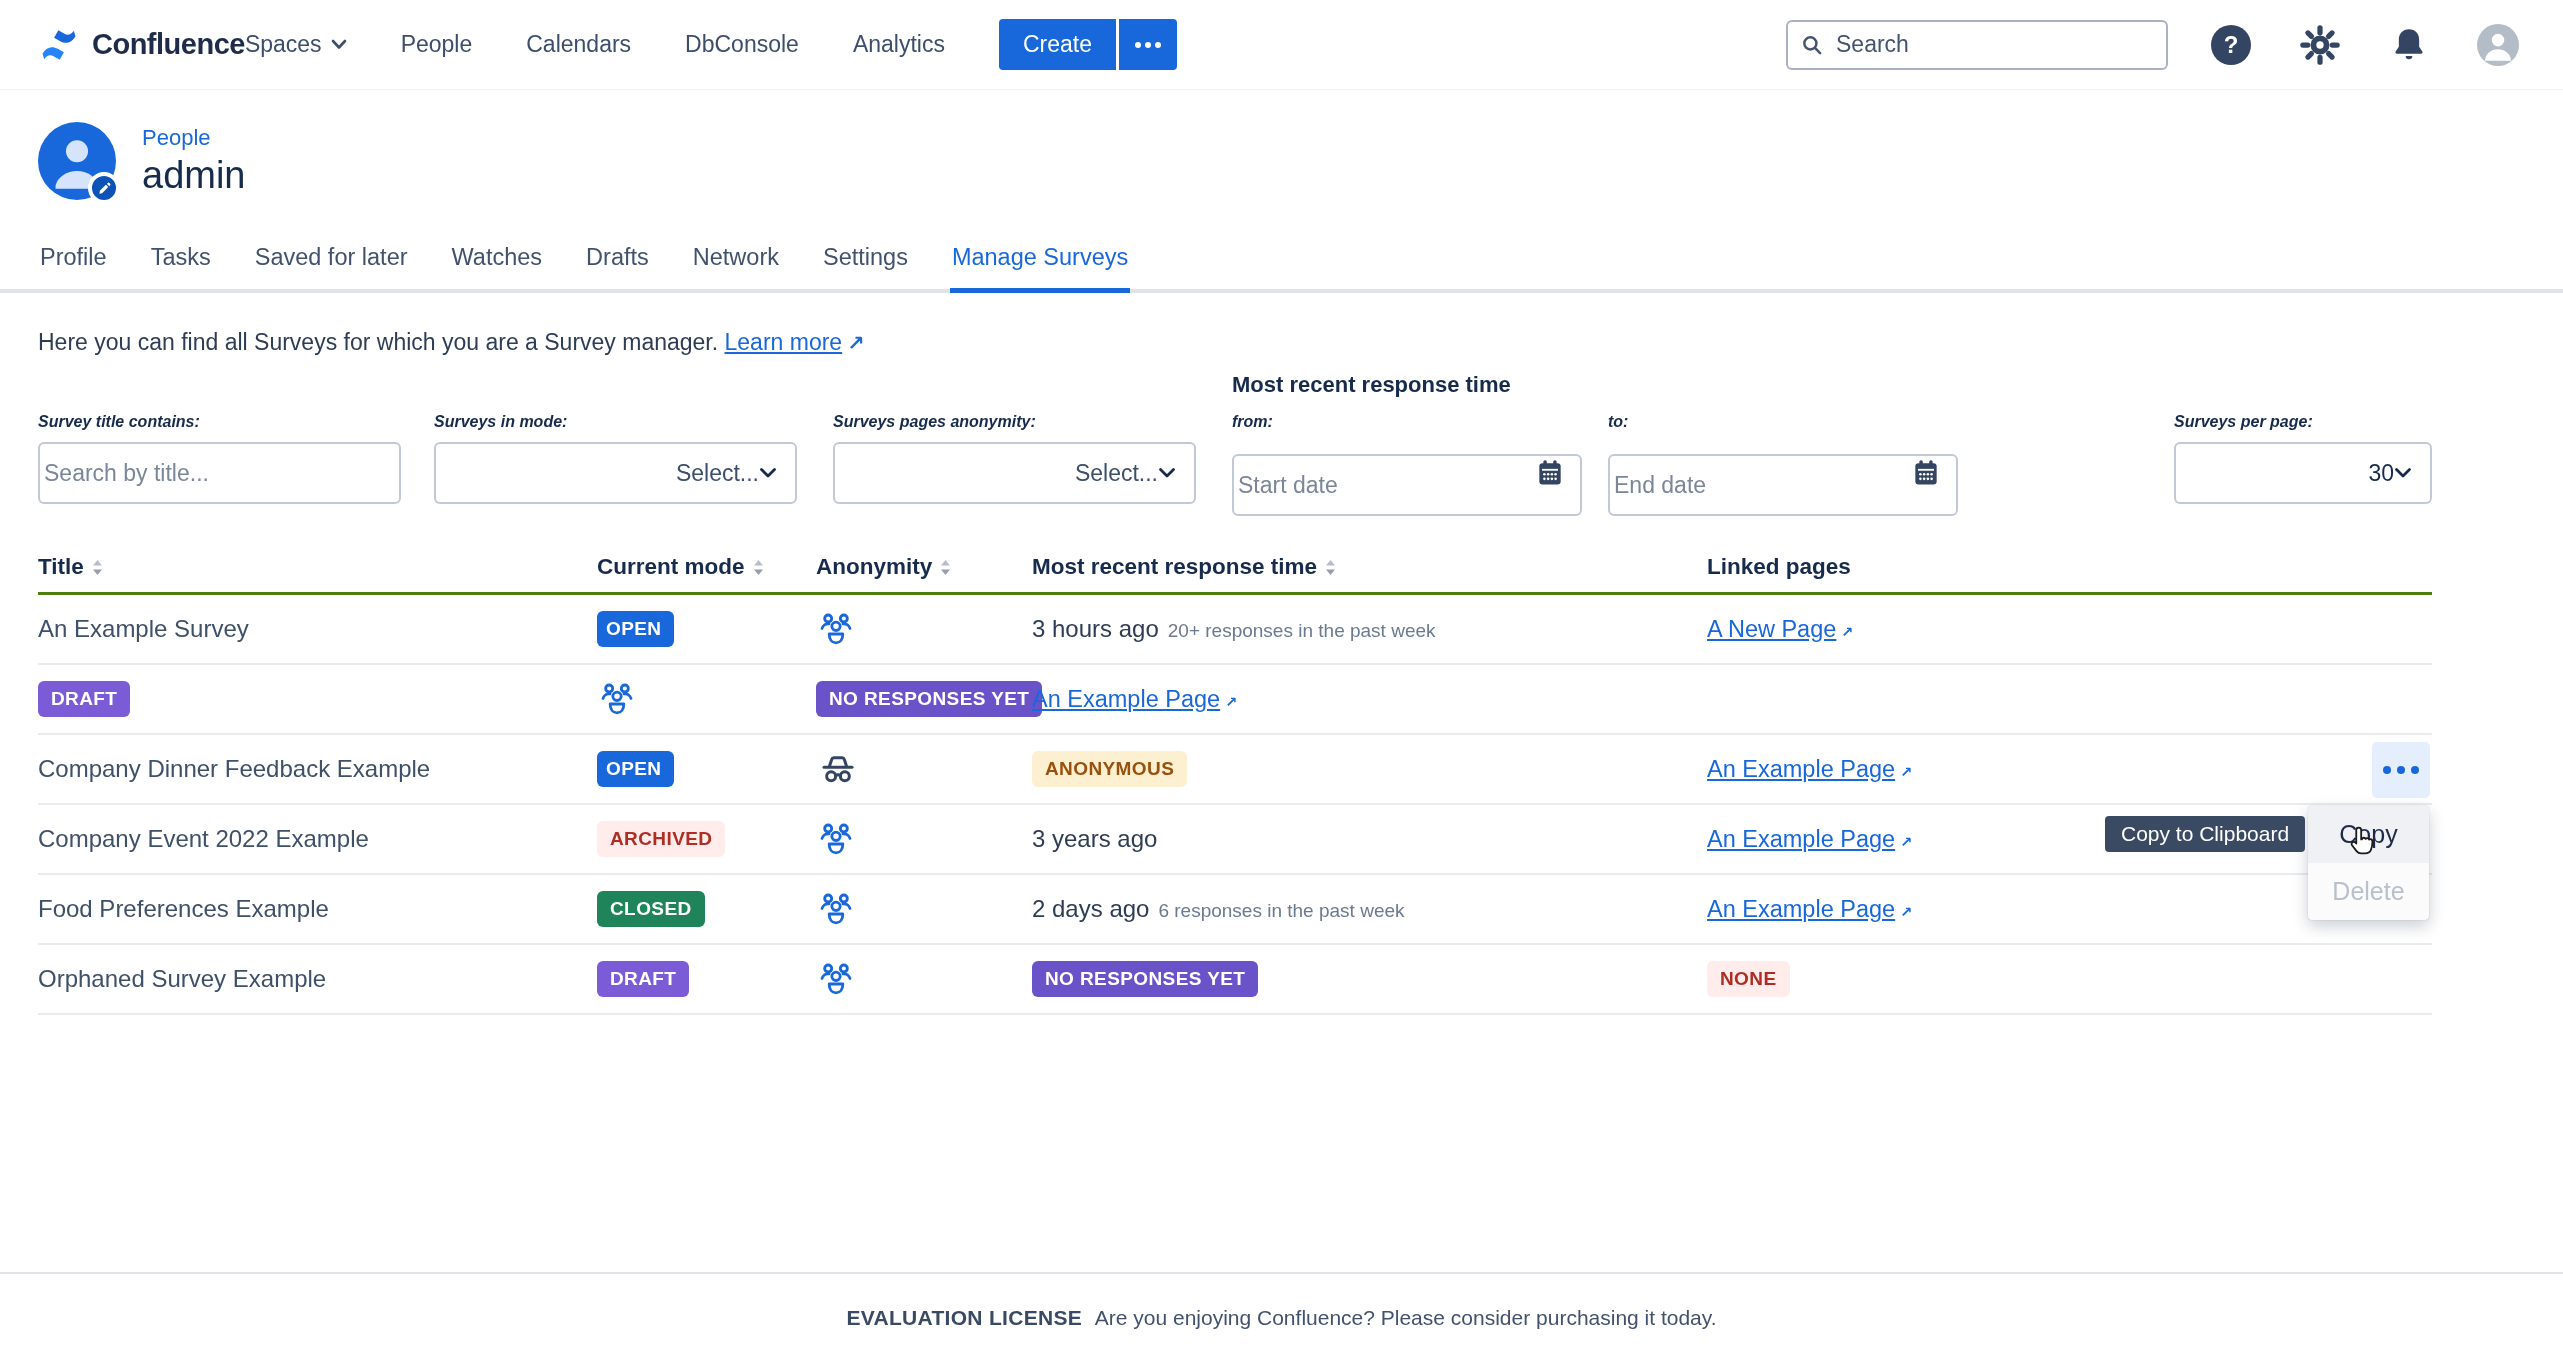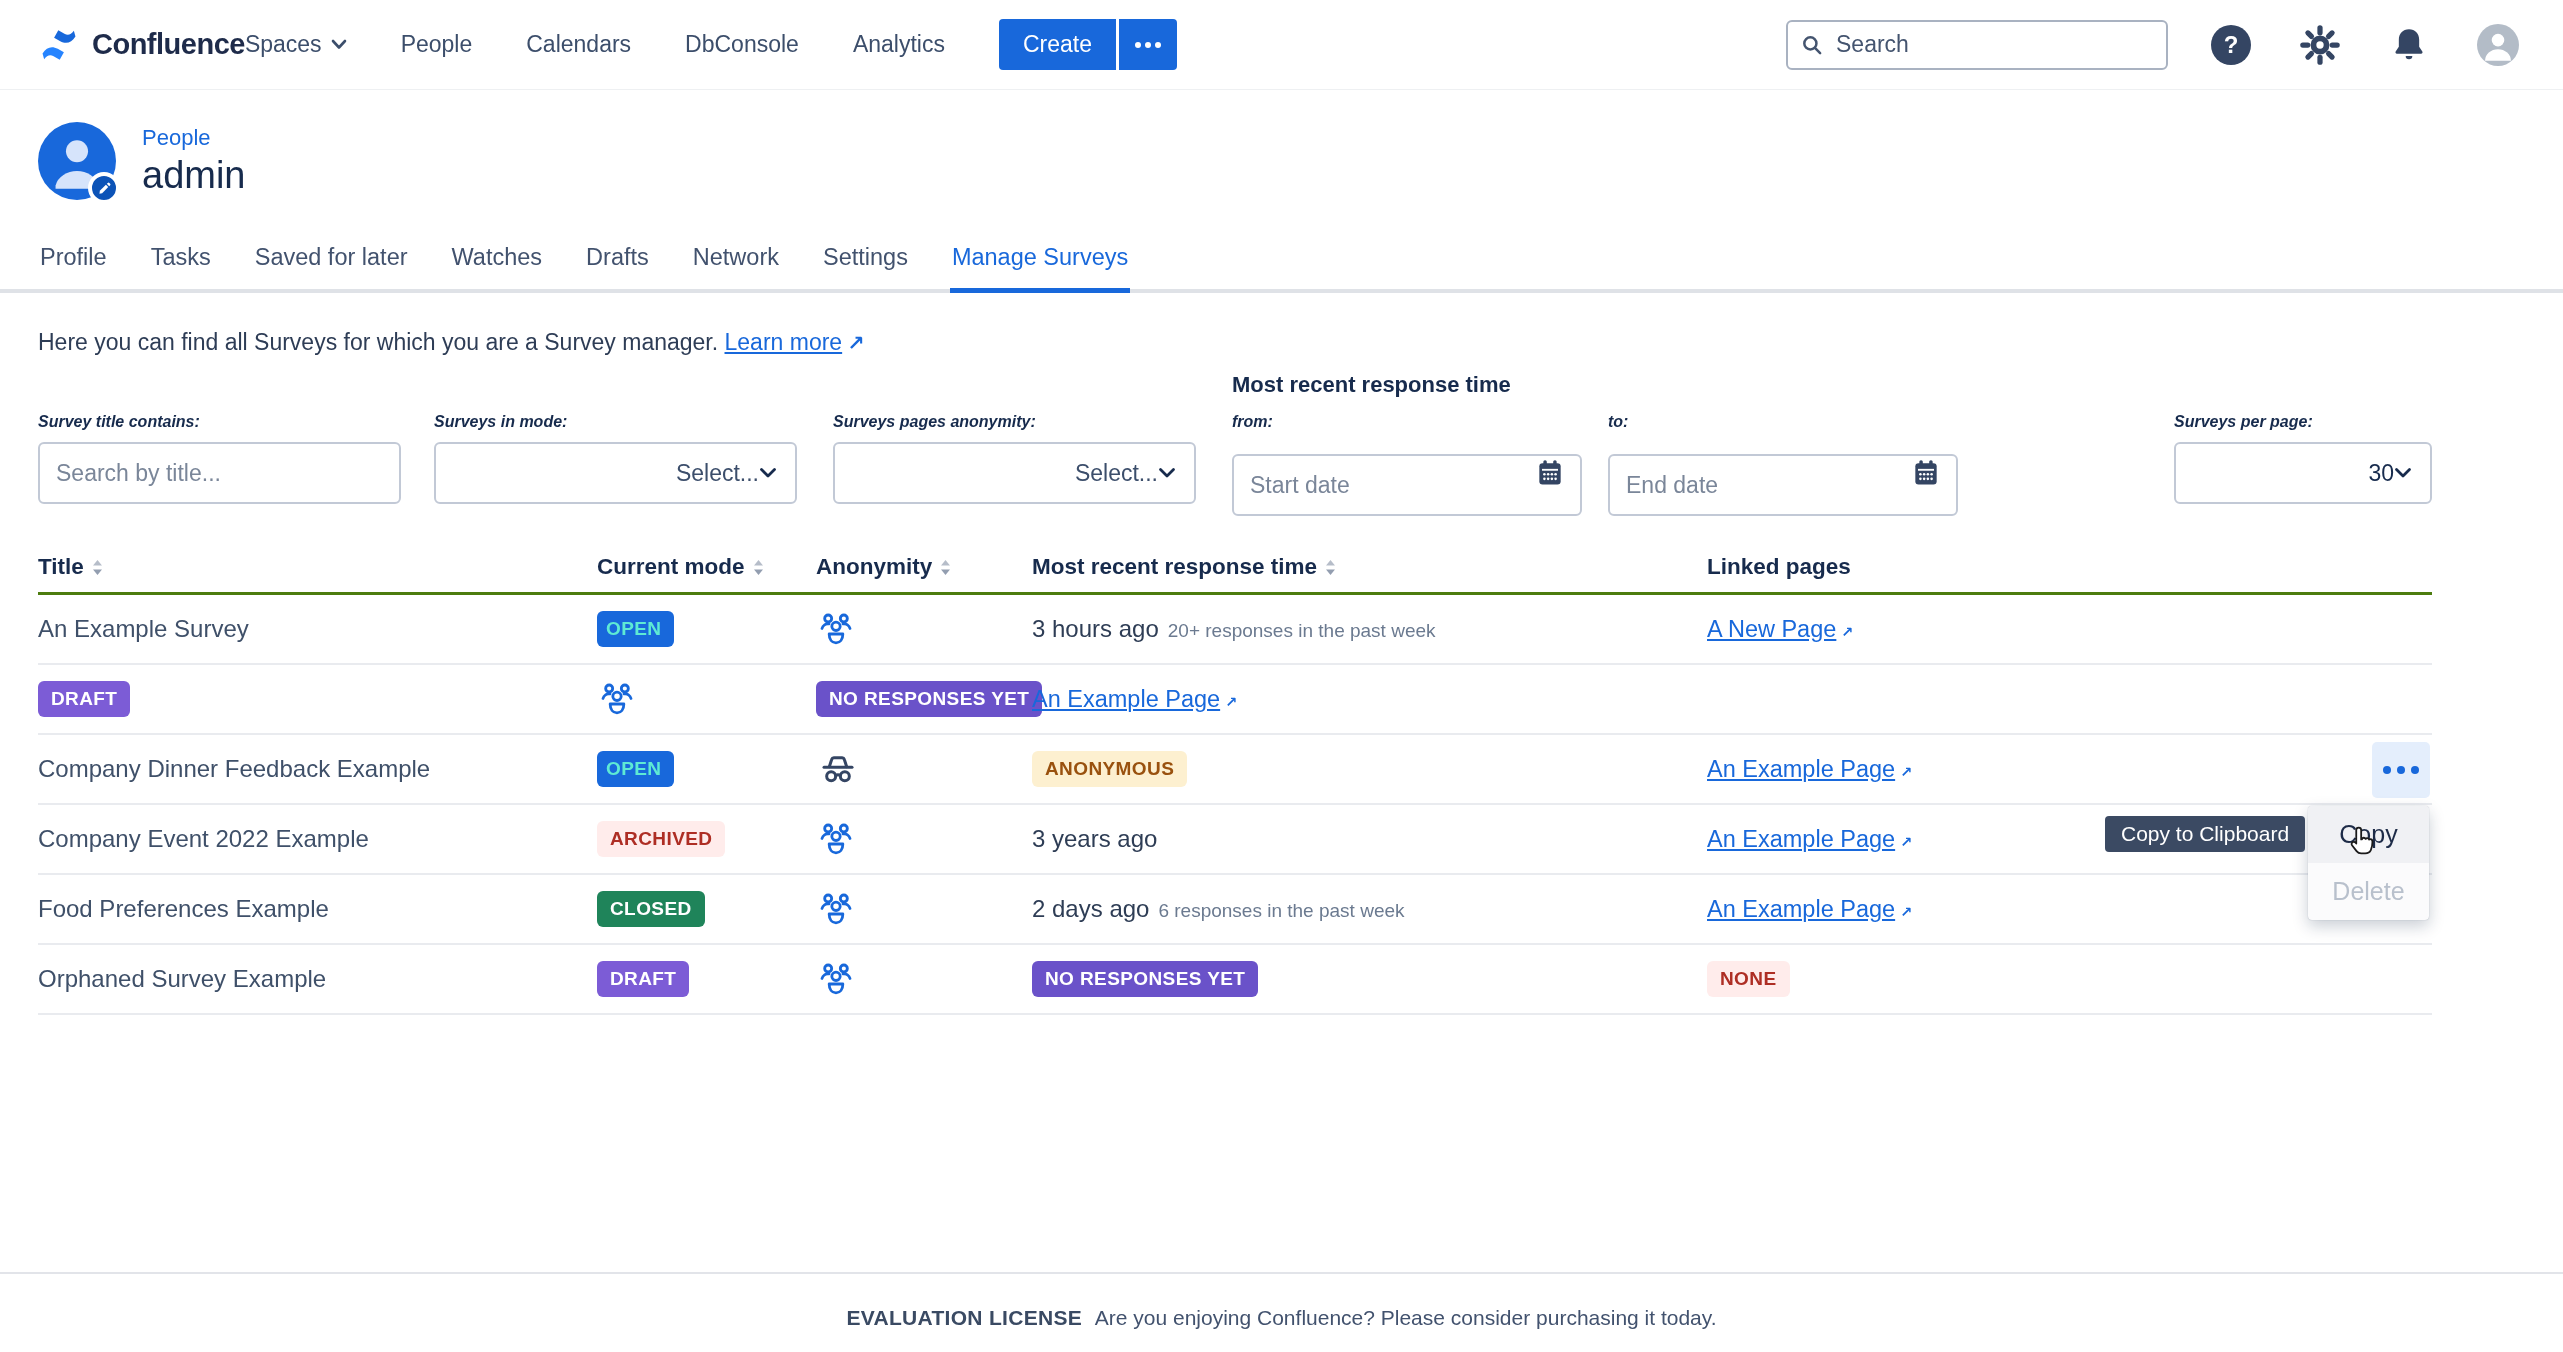--- a/index.html
+++ b/index.html
@@ -51,40 +51,40 @@
   .ext-arrow { color:var(--accent-blue,#1868db); font-weight:700; margin-left:5px; font-size:0.9em; }
 
   
   .filters { display:flex; margin-top:16px; width:2394px; }
   .fcol { display:flex; flex-direction:column; }
   .fspacer { height:41px; }
   .flabel { font-size:16px; font-weight:700; color:var(--heading-text,#172b4d); margin-bottom:11px; white-space:nowrap;font-style:italic; }
   .group-label { height:41px; font-size:22px; font-weight:700; color:var(--heading-text,#172b4d); }
   .finput, .fselect { height:62px; border:2px solid #c2c9d6; border-radius:6px; background:#fff; font-size:23px;
     color:var(--heading-text,#172b4d); font-family:inherit; }
-  .finput { width:100%; padding:0 16px; outline:none; }
+  .finput { width:100%; padding:0 4px; outline:none; }
   .finput::placeholder { color:#7a8699; }
   .fselect { display:flex; align-items:center; justify-content:flex-end; padding:0 18px; cursor:pointer; }
   .fselect .sel-value { color:#3c4e6b; }
   .date-wrap { position:relative; }
   .date-wrap .finput { padding-right:60px;margin-top:12px; }
   .cal-icon { position:absolute; right:16px; top:15px; pointer-events:none; }
   .w363 { width:363px; } .w350 { width:350px; } .w258 { width:258px; }
   .ml33 { margin-left:33px; } .ml36 { margin-left:36px; } .ml26 { margin-left:26px; }
   .ml-auto { margin-left:auto; }
 
   
   .survey-table { margin-top:22px; width:2394px; }
   .thead, .trow { display:grid; grid-template-columns:559px 219px 216px 675px 725px; align-items:center; }
   .thead { padding:16px 0 12px; border-bottom:3px solid #4d7c0f; }
   .th { display:flex; align-items:center; gap:7px; font-size:22.5px; font-weight:700; color:var(--heading-text,#172b4d); }
   .trow { height:70px; border-bottom:2px solid #e9ebef; position:relative; }
   .cell-title { font-size:24px; color:#3f5069; }
   .badge { display:inline-block; font-size:19px; font-weight:700; padding:7px 13px; border-radius:6px; letter-spacing:0.4px; white-space:nowrap; }
-  .badge-open { background:var(--open-badge,#1868db); color:#5eead4;padding-left:9px; }
+  .badge-open { background:var(--open-badge,#1868db); color:#ffffff;padding-left:9px; }
   .badge-draft { background:var(--draft-badge,#7c5cd6); color:#fff; }
   .badge-archived { background:var(--archived-bg,#ffeceb); color:var(--archived-text,#ae2e24); }
   .badge-closed { background:var(--closed-badge,#1f845a); color:#fff; }
   .badge-noresponses { background:var(--no-responses-badge,#6a52c9); color:#fff; }
   .badge-anonymous { background:var(--anonymous-bg,#fdf0d0); color:var(--anonymous-text,#99510e); }
   .badge-none { background:var(--archived-bg,#ffeceb); color:var(--archived-text,#ae2e24); }
   .time-main { font-size:24px; color:#2e3d55; }
   .time-sub { font-size:19px; color:#6b7a90; margin-left:9px; }
   .page-link { font-size:23.5px; color:var(--accent-blue,#1868db); text-decoration:underline; cursor:pointer; }
   .anon-icon { display:block; }

